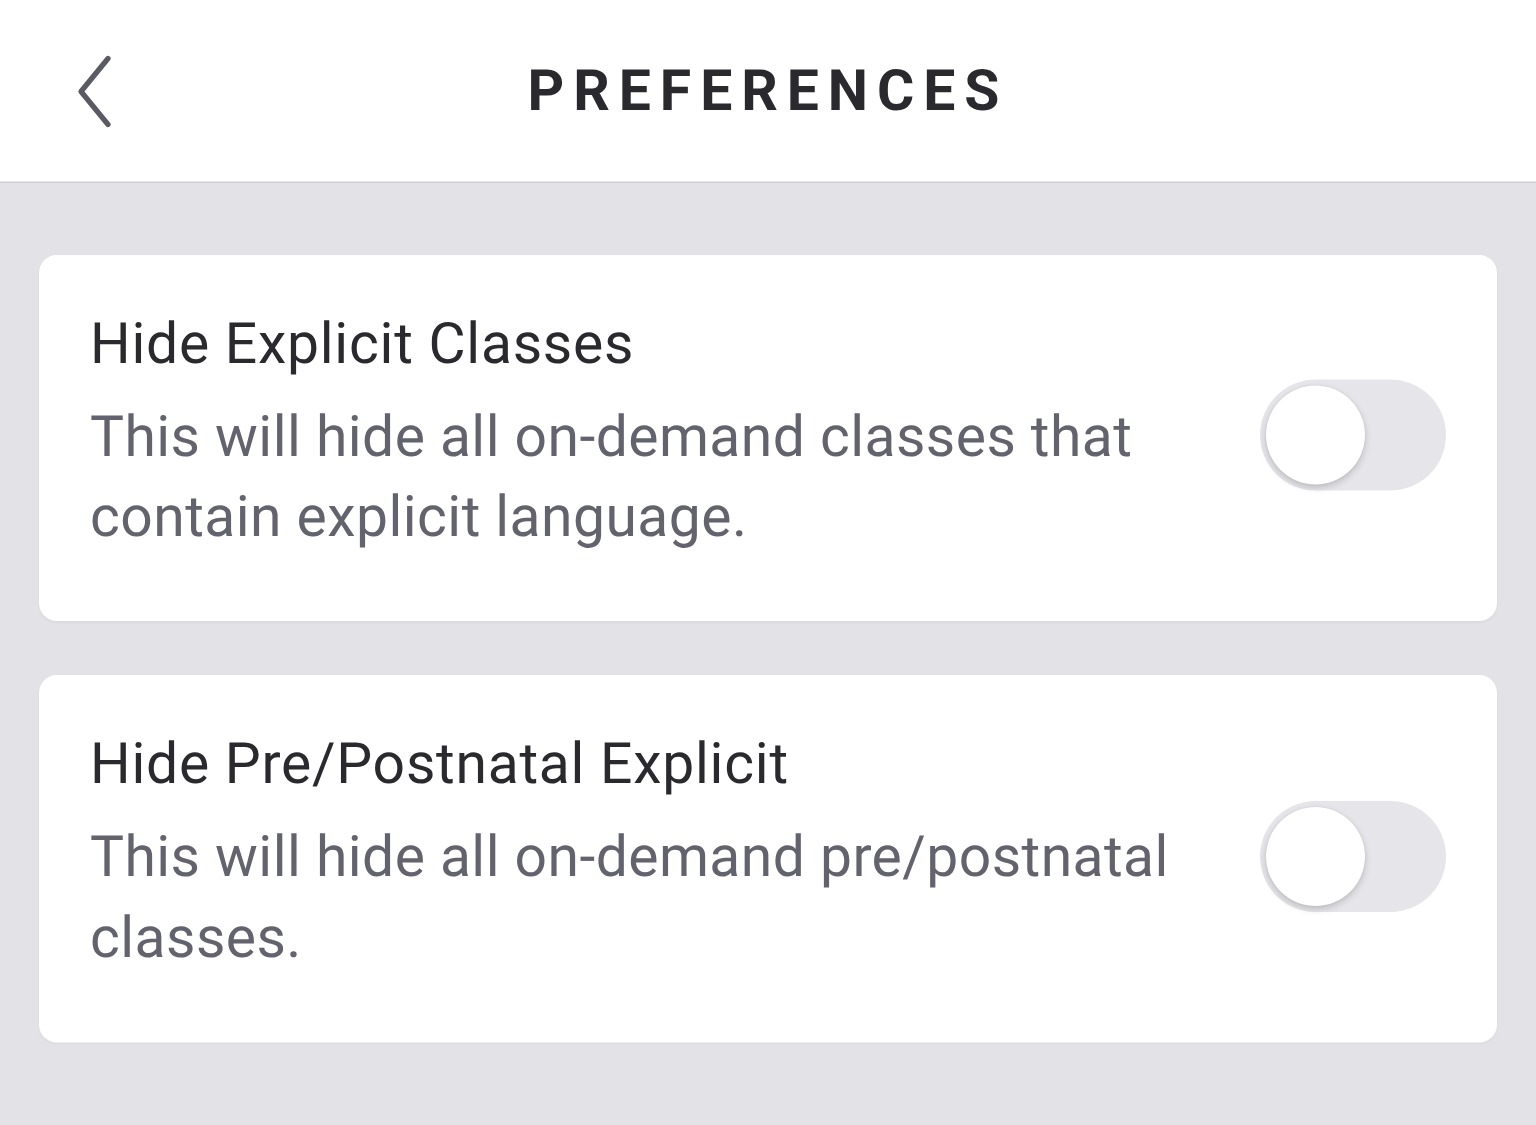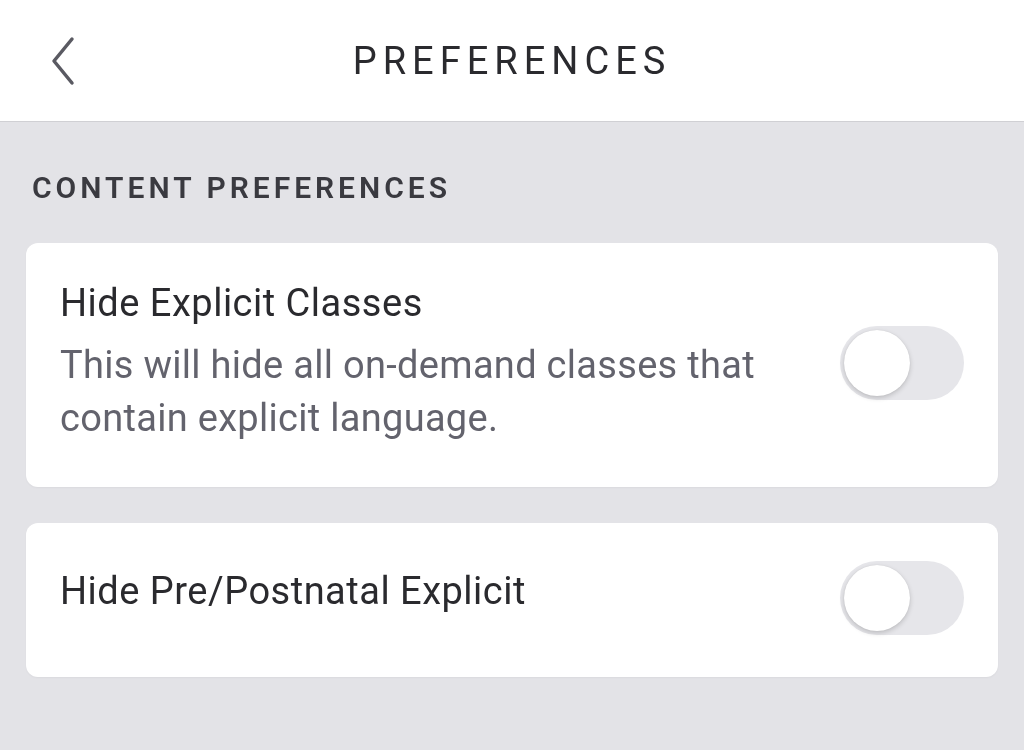--- a/index.html
+++ b/index.html
@@ -35,21 +35,21 @@
       cursor: pointer;
     }
     .back-button svg {
       width: 28px;
       height: 52px;
     }
     .header-title {
       width: 100%;
       text-align: center;
       font-size: 38px;
-      font-weight: 400;
+      font-weight: 700;
       letter-spacing: 6px;
       color: #2a2a2e;
     }
     .content {
       padding: 48px 26px 0 26px;
     }
     .section-header {
       font-size: 30px;
       font-weight: 600;
       letter-spacing: 4px;
@@ -111,33 +111,33 @@
 <div class="header">
   <div class="back-button">
     <svg viewBox="0 0 28 52">
       <path d="M 24 4 L 6 26 L 24 48" stroke="#5a5a62" stroke-width="3.5" fill="none" stroke-linecap="round" stroke-linejoin="round"></path>
     </svg>
   </div>
   <div class="header-title">PREFERENCES</div>
 </div>
 
 <div class="content">
-  <div class="section-header">CONTENT PREFERENCES</div>
 
   <div class="card">
     <div class="card-text">
       <div class="card-title">Hide Explicit Classes</div>
       <div class="card-description">This will hide all on-demand classes that contain explicit language.</div>
     </div>
     <div class="toggle">
       <div class="toggle-knob"></div>
     </div>
   </div>
 
   <div class="card">
     <div class="card-text">
       <div class="card-title">Hide Pre/Postnatal Explicit</div>
+      <div class="card-description">This will hide all on-demand pre/postnatal classes.</div>
     </div>
     <div class="toggle">
       <div class="toggle-knob"></div>
     </div>
   </div>
 </div>
 
 </body></html>

